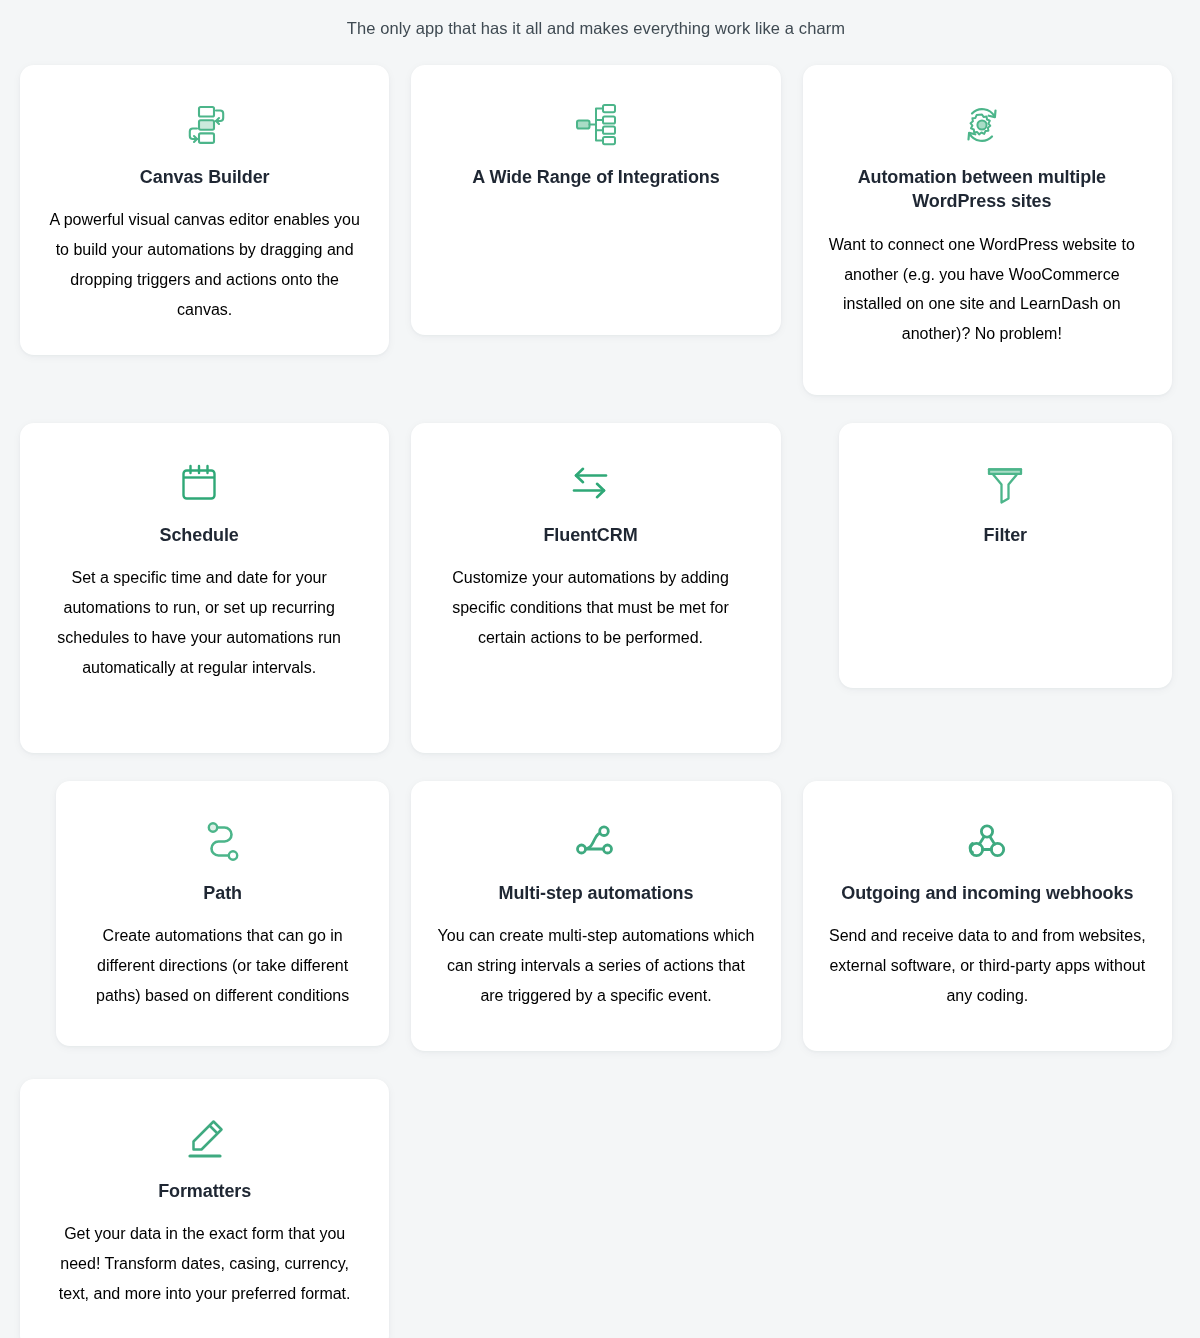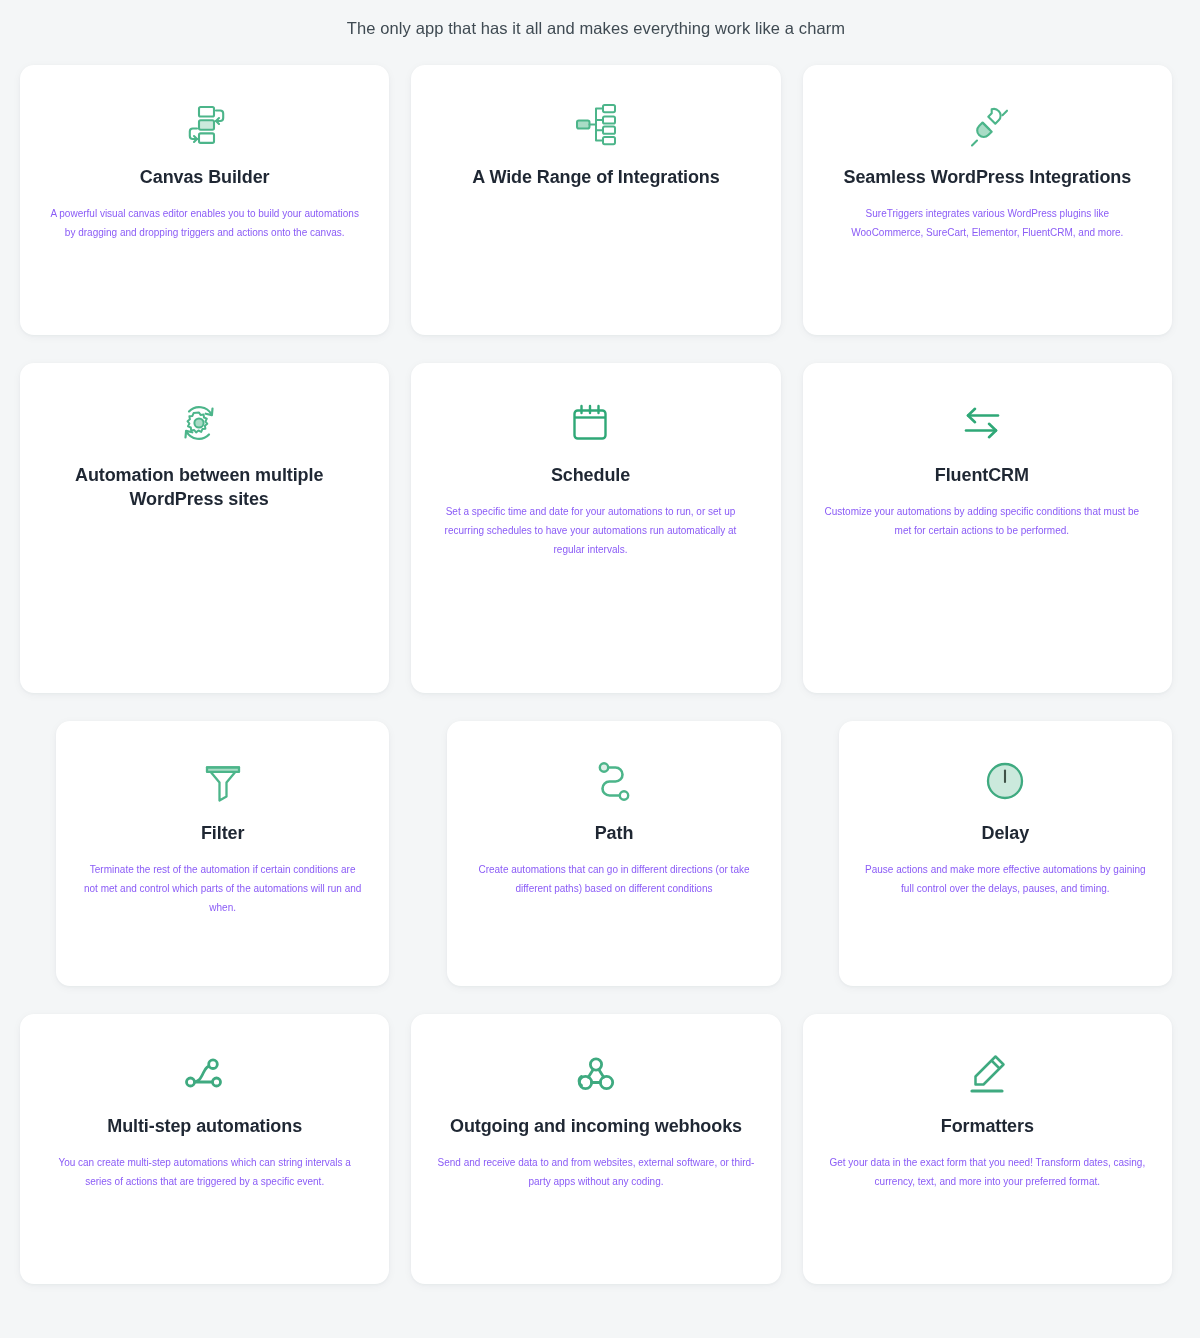--- a/index.html
+++ b/index.html
@@ -64,23 +64,23 @@
   .card-title {
     font-size: 18px;
     font-weight: 700;
     color: #1f2733;
     line-height: 1.35;
     margin-bottom: 16px;
     letter-spacing: -0.1px;
   }
 
   .card-desc {
-    font-size: 10px;
+    font-size: 16px;
     line-height: 1.87;
-    color: #8b5cf6;
+    color: #000000;
     font-weight: 400;
     max-width: 320px;
   }
 </style>
 </head>
 <body>
 
 <div class="page">
 
   <div class="headline">The only app that has it all and makes everything work like a charm</div>
@@ -110,45 +110,34 @@
           <rect x="30" y="3" width="12" height="7.2" rx="1.6" stroke="#4cb58a" stroke-width="2"></rect>
           <rect x="30" y="14.4" width="12" height="7.2" rx="1.6" stroke="#4cb58a" stroke-width="2"></rect>
           <rect x="30" y="24.6" width="12" height="7.2" rx="1.6" stroke="#4cb58a" stroke-width="2"></rect>
           <rect x="30" y="35" width="12" height="7.2" rx="1.6" stroke="#4cb58a" stroke-width="2"></rect>
           <path d="M16.5 22.5h6.5M23 6.6v32M23 6.6h7M23 18h7M23 28.2h7M23 38.6h7" stroke="#4cb58a" stroke-width="2" stroke-linecap="round"></path>
         </svg>
       </div>
       <div class="card-title">A Wide Range of Integrations</div>
     </div>
 
-    <div class="card h-r1">
-      <div class="icon-wrap">
-        <svg width="46" height="46" viewBox="0 0 46 46" fill="none">
-          <path d="M18.5 20.5l-3.4 3.4a6.5 6.5 0 0 0 0 9.2 6.5 6.5 0 0 0 9.2 0l3.4-3.4z" fill="#a9dcc6" stroke="#4cb58a" stroke-width="2.1" stroke-linejoin="round"></path>
-          <path d="M27.7 11.3l-3.4 3.4 7 7 3.4-3.4a6.5 6.5 0 0 0 0-9.2 6.5 6.5 0 0 0-7-1.8z" stroke="#4cb58a" stroke-width="2.1" stroke-linejoin="round"></path>
-          <path d="M18.5 20.5l7 7" stroke="#4cb58a" stroke-width="2.1"></path>
-          <path d="M13 38.5l-5 5M38.5 13.2l4.5-4.5" stroke="#4cb58a" stroke-width="2.1" stroke-linecap="round"></path>
-        </svg>
-      </div>
-      <div class="card-title">Seamless WordPress Integrations</div>
-      <div class="card-desc">SureTriggers integrates various WordPress plugins like WooCommerce, SureCart, Elementor, FluentCRM, and more.</div>
-    </div>
 
     <div class="card h-r2">
       <div class="icon-wrap">
         <svg width="46" height="46" viewBox="0 0 46 46" fill="none">
           <circle cx="23" cy="23" r="4.6" fill="#a9dcc6" stroke="#4cb58a" stroke-width="2"></circle>
           <path d="M23 12.5l1.6 2.6 3-.6 .4 3 2.8 1.2-1.4 2.7 1.9 2.4-2.4 1.9 .5 3-3 .4-1.2 2.8-2.7-1.4-2.4 1.9-1.9-2.4-3 .5-.4-3-2.8-1.2 1.4-2.7-1.9-2.4 2.4-1.9-.5-3 3-.4 1.2-2.8z" stroke="#4cb58a" stroke-width="2" stroke-linejoin="round"></path>
           <path d="M13 11.5A14 14 0 0 1 35.5 14.5" stroke="#4cb58a" stroke-width="2.2" stroke-linecap="round"></path>
           <path d="M36.5 8.5l-.6 6.6-6.2-1.4" stroke="#4cb58a" stroke-width="2.2" stroke-linecap="round" stroke-linejoin="round"></path>
           <path d="M33 34.5A14 14 0 0 1 10.5 31.5" stroke="#4cb58a" stroke-width="2.2" stroke-linecap="round"></path>
           <path d="M9.5 37.5l.6-6.6 6.2 1.4" stroke="#4cb58a" stroke-width="2.2" stroke-linecap="round" stroke-linejoin="round"></path>
         </svg>
       </div>
       <div class="card-title">Automation between multiple WordPress sites</div>
+      <div class="card-desc">Want to connect one WordPress website to another (e.g. you have WooCommerce installed on one site and LearnDash on another)? No problem!</div>
     </div>
 
     <div class="card h-r2">
       <div class="icon-wrap">
         <svg width="46" height="46" viewBox="0 0 46 46" fill="none">
           <rect x="7.5" y="10.5" width="31" height="28" rx="3.2" stroke="#2fa877" stroke-width="2.4"></rect>
           <path d="M7.5 17.5h31" stroke="#2fa877" stroke-width="2.4"></path>
           <path d="M14.5 6v7M23 6v7M31.5 6v7" stroke="#2fa877" stroke-width="2.4" stroke-linecap="round"></path>
         </svg>
       </div>
@@ -170,45 +159,34 @@
     </div>
 
     <div class="card h-r3">
       <div class="icon-wrap">
         <svg width="46" height="46" viewBox="0 0 46 46" fill="none">
           <path d="M7 9.5h32l-12.5 15v14l-7 4v-18z" fill="#ffffff" stroke="#4cb58a" stroke-width="2.3" stroke-linejoin="round"></path>
           <path d="M7 9.5h32v4.4H7z" fill="#a9dcc6" stroke="#4cb58a" stroke-width="2.3" stroke-linejoin="round"></path>
         </svg>
       </div>
       <div class="card-title">Filter</div>
-      <div class="card-desc">Terminate the rest of the automation if certain conditions are not met and control which parts of the automations will run and when.</div>
     </div>
 
     <div class="card h-r3">
       <div class="icon-wrap">
         <svg width="46" height="46" viewBox="0 0 46 46" fill="none">
           <path d="M14.5 9.5h10a7 7 0 0 1 0 14h-6a7 7 0 0 0 0 14h10" stroke="#4cb58a" stroke-width="2.6" stroke-linecap="round" fill="none"></path>
           <circle cx="13" cy="9.5" r="4.2" fill="#dff0e8" stroke="#4cb58a" stroke-width="2.4"></circle>
           <circle cx="33" cy="37.5" r="4.2" fill="#ffffff" stroke="#4cb58a" stroke-width="2.4"></circle>
         </svg>
       </div>
       <div class="card-title">Path</div>
       <div class="card-desc">Create automations that can go in different directions (or take different paths) based on different conditions</div>
     </div>
 
-    <div class="card h-r3">
-      <div class="icon-wrap">
-        <svg width="46" height="46" viewBox="0 0 46 46" fill="none">
-          <circle cx="23" cy="23" r="17" fill="#cbe9dc" stroke="#3faa80" stroke-width="2.3"></circle>
-          <path d="M23 12.5V24" stroke="#3f5247" stroke-width="2.1" stroke-linecap="round"></path>
-        </svg>
-      </div>
-      <div class="card-title">Delay</div>
-      <div class="card-desc">Pause actions and make more effective automations by gaining full control over the delays, pauses, and timing.</div>
-    </div>
 
     <div class="card h-r4">
       <div class="icon-wrap">
         <svg width="46" height="46" viewBox="0 0 46 46" fill="none">
           <path d="M10.5 31h22" stroke="#3faa80" stroke-width="2.8" stroke-linecap="round"></path>
           <path d="M10.5 31c6 0 8-3 11-9.5 2.5-5.5 4.5-7 8-7" stroke="#3faa80" stroke-width="2.8" stroke-linecap="round" fill="none"></path>
           <circle cx="8.5" cy="31" r="4" fill="#ffffff" stroke="#3faa80" stroke-width="2.8"></circle>
           <circle cx="34.5" cy="31" r="4" fill="#ffffff" stroke="#3faa80" stroke-width="2.8"></circle>
           <circle cx="31" cy="13.2" r="4.3" fill="#ffffff" stroke="#3faa80" stroke-width="2.8"></circle>
         </svg>

